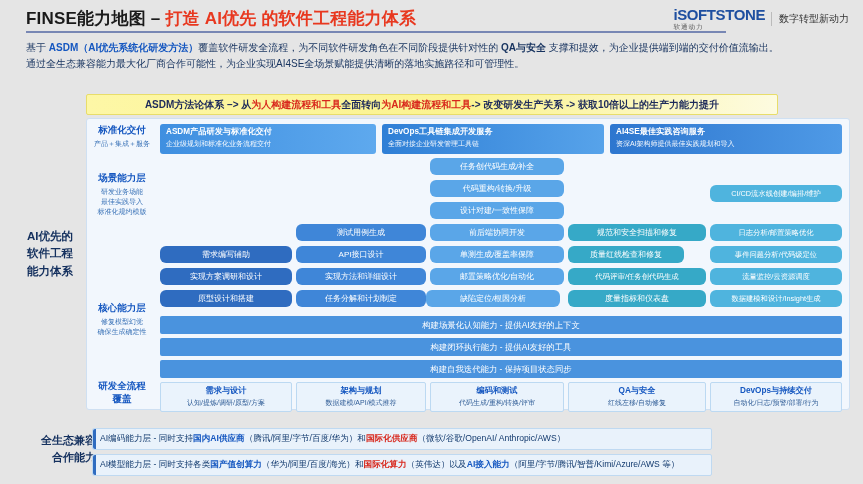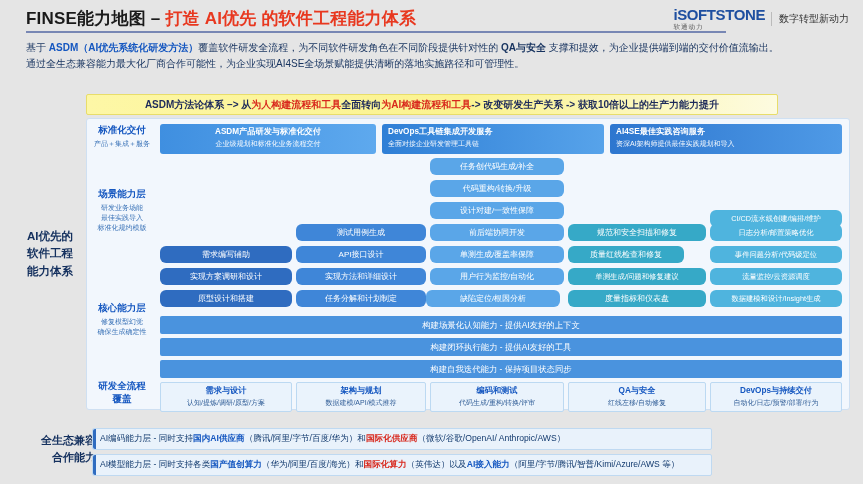--- a/index.html
+++ b/index.html
@@ -54,21 +54,21 @@
   .rowlab .t{font-size:9.5px;font-weight:bold;color:#1557c0;}
   .rowlab .s{font-size:7px;color:#3c74b8;line-height:1.45;margin-top:2px;}
 
   
   .svc{
     position:absolute;height:30px;border-radius:3px;color:#fff;
     padding:3px 6px;box-sizing:border-box;
   }
   .svc .t{font-size:8.2px;font-weight:bold;line-height:1.25;}
   .svc .s{font-size:7px;line-height:1.3;opacity:.95;margin-top:2px;}
-  .svc.a{background:linear-gradient(90deg,#3f8fe0,#5ea9ee);text-align:center;}
+  .svc.a{background:linear-gradient(90deg,#3f8fe0,#5ea9ee);}
   .svc.b{background:linear-gradient(90deg,#2f7fd6,#57a3ea);}
   .svc.c{background:linear-gradient(90deg,#2d76cf,#4f9ae6);}
 
   
   .cap{
     position:absolute;height:17px;border-radius:6px;
     display:flex;align-items:center;justify-content:center;
     font-size:8px;color:#fff;text-align:center;box-sizing:border-box;padding:0 3px;
   }
   .c-dblue{background:#2f6cc0;}
@@ -140,21 +140,21 @@
   <div class="left-label">
     AI优先的<br>软件工程<br>能力体系
   </div>
 
   <div class="board"></div>
 
   <div class="rowlab" style="left:86px;top:124px;">
     <div class="t">标准化交付</div>
     <div class="s">产品＋集成＋服务</div>
   </div>
-  <div class="rowlab" style="left:86px;top:188px;">
+  <div class="rowlab" style="left:86px;top:172px;">
     <div class="t">场景能力层</div>
     <div class="s" style="white-space:pre-line;">研发业务场能
 最佳实践导入
 标准化规约模版</div>
   </div>
   <div class="rowlab" style="left:86px;top:302px;">
     <div class="t">核心能力层</div>
     <div class="s" style="white-space:pre-line;">修复模型幻觉
 确保生成确定性</div>
   </div>
@@ -183,29 +183,29 @@
   <div class="cap c-blue" style="left:296px;top:224px;width:130px;">测试用例生成</div>
   <div class="cap c-blue" style="left:296px;top:246px;width:130px;">API接口设计</div>
   <div class="cap c-blue" style="left:296px;top:268px;width:130px;">实现方法和详细设计</div>
   <div class="cap c-blue" style="left:296px;top:290px;width:130px;">任务分解和计划制定</div>
 
   <div class="cap c-lblue" style="left:430px;top:158px;width:134px;">任务创代码生成/补全</div>
   <div class="cap c-lblue" style="left:430px;top:180px;width:134px;">代码重构/转换/升级</div>
   <div class="cap c-lblue" style="left:430px;top:202px;width:134px;">设计对建/一致性保障</div>
   <div class="cap c-lblue" style="left:430px;top:224px;width:134px;">前后端协同开发</div>
   <div class="cap c-lblue" style="left:430px;top:246px;width:134px;">单测生成/覆盖率保障</div>
-  <div class="cap c-lblue" style="left:430px;top:268px;width:134px;">用户行为监控/自动化</div>
+  <div class="cap c-lblue" style="left:430px;top:268px;width:134px;">邮置策略优化/自动化</div>
   <div class="cap c-lblue" style="left:426px;top:290px;width:134px;text-align:center;">缺陷定位/根因分析</div>
 
   <div class="cap c-teal" style="left:568px;top:224px;width:138px;">规范和安全扫描和修复</div>
   <div class="cap c-teal" style="left:568px;top:246px;width:116px;">质量红线检查和修复</div>
-  <div class="cap c-teal" style="left:568px;top:268px;width:138px;font-size:7.4px;">单测生成/问题和修复建议</div>
+  <div class="cap c-teal" style="left:568px;top:268px;width:138px;font-size:7.4px;">代码评审/任务创代码生成</div>
   <div class="cap c-teal" style="left:568px;top:290px;width:138px;">度量指标和仪表盘</div>
 
-  <div class="cap c-sky" style="left:710px;top:210px;width:132px;font-size:7.3px;">CI/CD流水线创建/编排/维护</div>
+  <div class="cap c-sky" style="left:710px;top:185px;width:132px;font-size:7.3px;">CI/CD流水线创建/编排/维护</div>
   <div class="cap c-sky" style="left:710px;top:224px;width:132px;font-size:7.3px;">日志分析/邮置策略优化</div>
   <div class="cap c-sky" style="left:710px;top:246px;width:132px;font-size:7.3px;">事件问题分析/代码级定位</div>
   <div class="cap c-sky" style="left:710px;top:268px;width:132px;font-size:7.3px;">流量监控/云资源调度</div>
   <div class="cap c-sky" style="left:710px;top:290px;width:132px;font-size:7.3px;">数据建模和设计/Insight生成</div>
 
   <div class="wide" style="left:160px;top:316px;width:682px;">构建场景化认知能力 - 提供AI友好的上下文</div>
   <div class="wide" style="left:160px;top:338px;width:682px;">构建闭环执行能力 - 提供AI友好的工具</div>
   <div class="wide" style="left:160px;top:360px;width:682px;">构建自我迭代能力 - 保持项目状态同步</div>
 
   <div class="proc" style="left:160px;top:382px;width:132px;">

